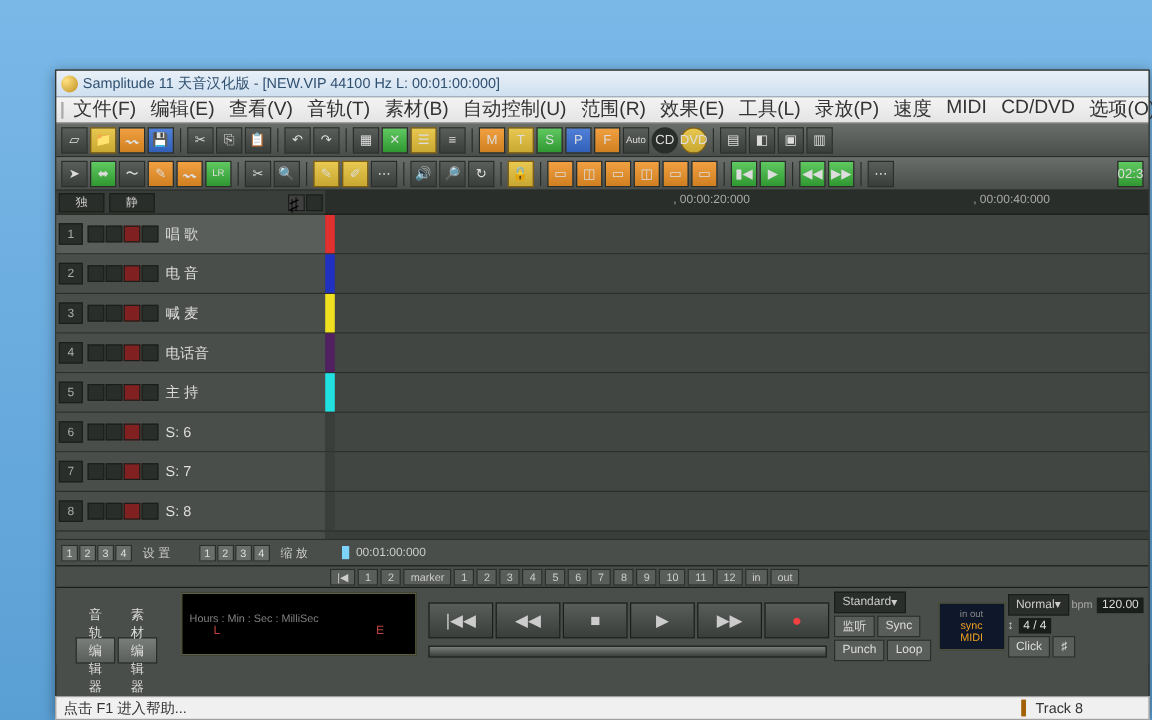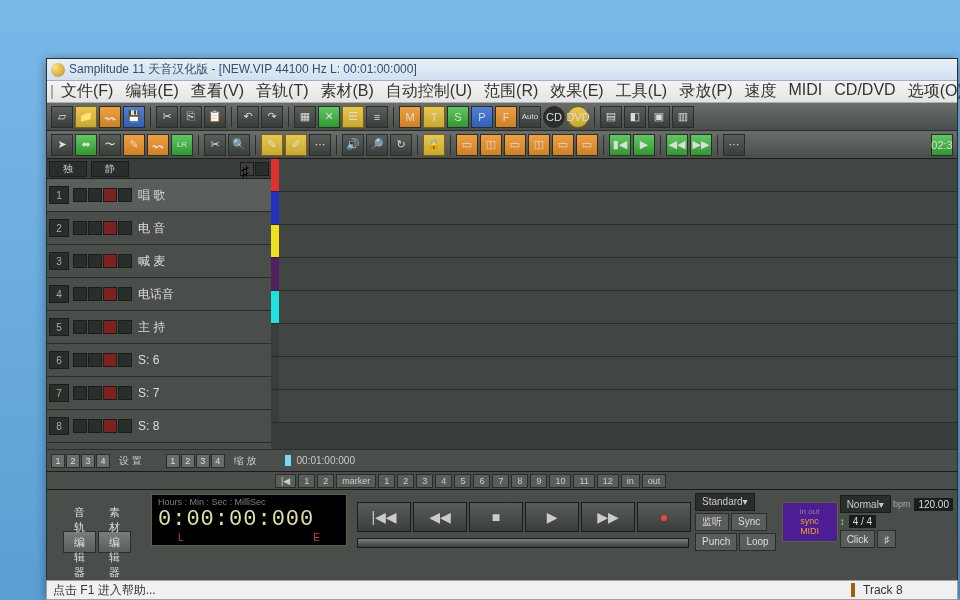--- a/index.html
+++ b/index.html
@@ -44,21 +44,21 @@
 .time-display { background: #000; border: 1px solid #606040; height: 52px; margin: 4px; padding: 2px 6px; flex: 0 0 196px; display: flex; flex-direction: column; justify-content: center; }
 .time-label { color: #808080; font-size: 9px; }
 .time-value { color: #e0e0a0; font-family: "Courier New", monospace; font-size: 22px; letter-spacing: 1px; }
 .time-le { display: flex; justify-content: space-between; color: #c04040; font-size: 10px; padding: 0 20px; }
 .transport-btns { display: flex; align-items: center; gap: 2px; margin-left: 6px; margin-top: 12px; }
 .tp-btn { width: 54px; height: 30px; background: linear-gradient(180deg, #5a5e5a, #3a3e3a); border: 1px solid #1a1e1a; display: flex; align-items: center; justify-content: center; color: #ccc; font-size: 14px; }
 .tp-btn.rec-btn { color: #f04040; }
 .right-panel { margin-left: auto; display: flex; align-items: center; gap: 2px; padding: 4px; }
 .combo { height: 18px; background: #2a2e2a; border: 1px solid #1a1e1a; color: #ccc; font-size: 10px; padding: 0 6px; display: flex; align-items: center; }
 .small-btn { height: 18px; padding: 0 6px; background: #5a5e5a; border: 1px solid #2a2e2a; color: #ddd; font-size: 10px; display: flex; align-items: center; }
-.sync-box { background: #4c1d95; border: 1px solid #606040; height: 40px; width: 56px; display: flex; flex-direction: column; justify-content: center; align-items: center; color: #e0a040; font-size: 9px; margin-left: 4px; }
+.sync-box { background: #0f172a; border: 1px solid #606040; height: 40px; width: 56px; display: flex; flex-direction: column; justify-content: center; align-items: center; color: #e0a040; font-size: 9px; margin-left: 4px; }
 .last-strip { height: 18px; background: #4a4e4a; border-top: 1px solid #1a1e1a; display: flex; align-items: center; padding: 0 4px; gap: 2px; }
 .marker-btn { height: 14px; padding: 0 5px; background: #5a5e5a; border: 1px solid #2a2e2a; color: #ccc; font-size: 9px; display: flex; align-items: center; }
 .status-bar { position: absolute; bottom: 0; left: 46px; width: 912px; height: 20px; background: #f0f0f0; border: 1px solid #a0a0a0; display: flex; align-items: center; font-size: 12px; color: #333; padding: 0 6px; }
 .status-bar .track-ind { margin-left: auto; border-left: 4px solid #a16207; padding-left: 8px; width: 100px; }
 .bpm-box { background: #1a1e1a; color: #ddd; font-size: 10px; padding: 1px 4px; margin-left: 2px; }
 </style>
 </head>
 <body>
 
 <div class="window">
@@ -249,20 +249,24 @@
               <div class="trk-tg"></div>
               <div class="trk-tg"></div>
               <div class="trk-tg rec"></div>
               <div class="trk-tg"></div>
             </div>
             <div class="trk-name">S: 8</div>
           </div>
         </div>
     </div>
     <div class="timeline-col">
+      <div class="ruler" id="ruler">
+          <span class="ruler-mark" style="left: 290px;">, 00:00:20:000</span>
+          <span class="ruler-mark" style="left: 540px;">, 00:00:40:000</span>
+        </div>
       <div id="timeline-rows">
           <div class="tl-row">
             <div class="color-strip" style="background:#e03030"></div>
           </div>
           <div class="tl-row">
             <div class="color-strip" style="background:#2030c0"></div>
           </div>
           <div class="tl-row">
             <div class="color-strip" style="background:#f0e020"></div>
           </div>
@@ -328,21 +332,20 @@
   <div class="transport-area">
     <div class="tab-col">
       <div style="height:34px"></div>
       <div class="tab-row" id="tabs-row">
           <div class="tab-btn">音轨编辑器</div>
           <div class="tab-btn">素材编辑器</div>
         </div>
     </div>
     <div class="time-display">
       <div class="time-label">Hours : Min : Sec : MilliSec</div>
-      <div class="time-value">0:00:00:000</div>
       <div class="time-le">
           <span>L</span>
           <span>E</span>
         </div>
     </div>
     <div style="display:flex;flex-direction:column;flex:1">
       <div class="transport-btns">
         <div class="tp-btn">|◀◀</div>
         <div class="tp-btn">◀◀</div>
         <div class="tp-btn">■</div>

